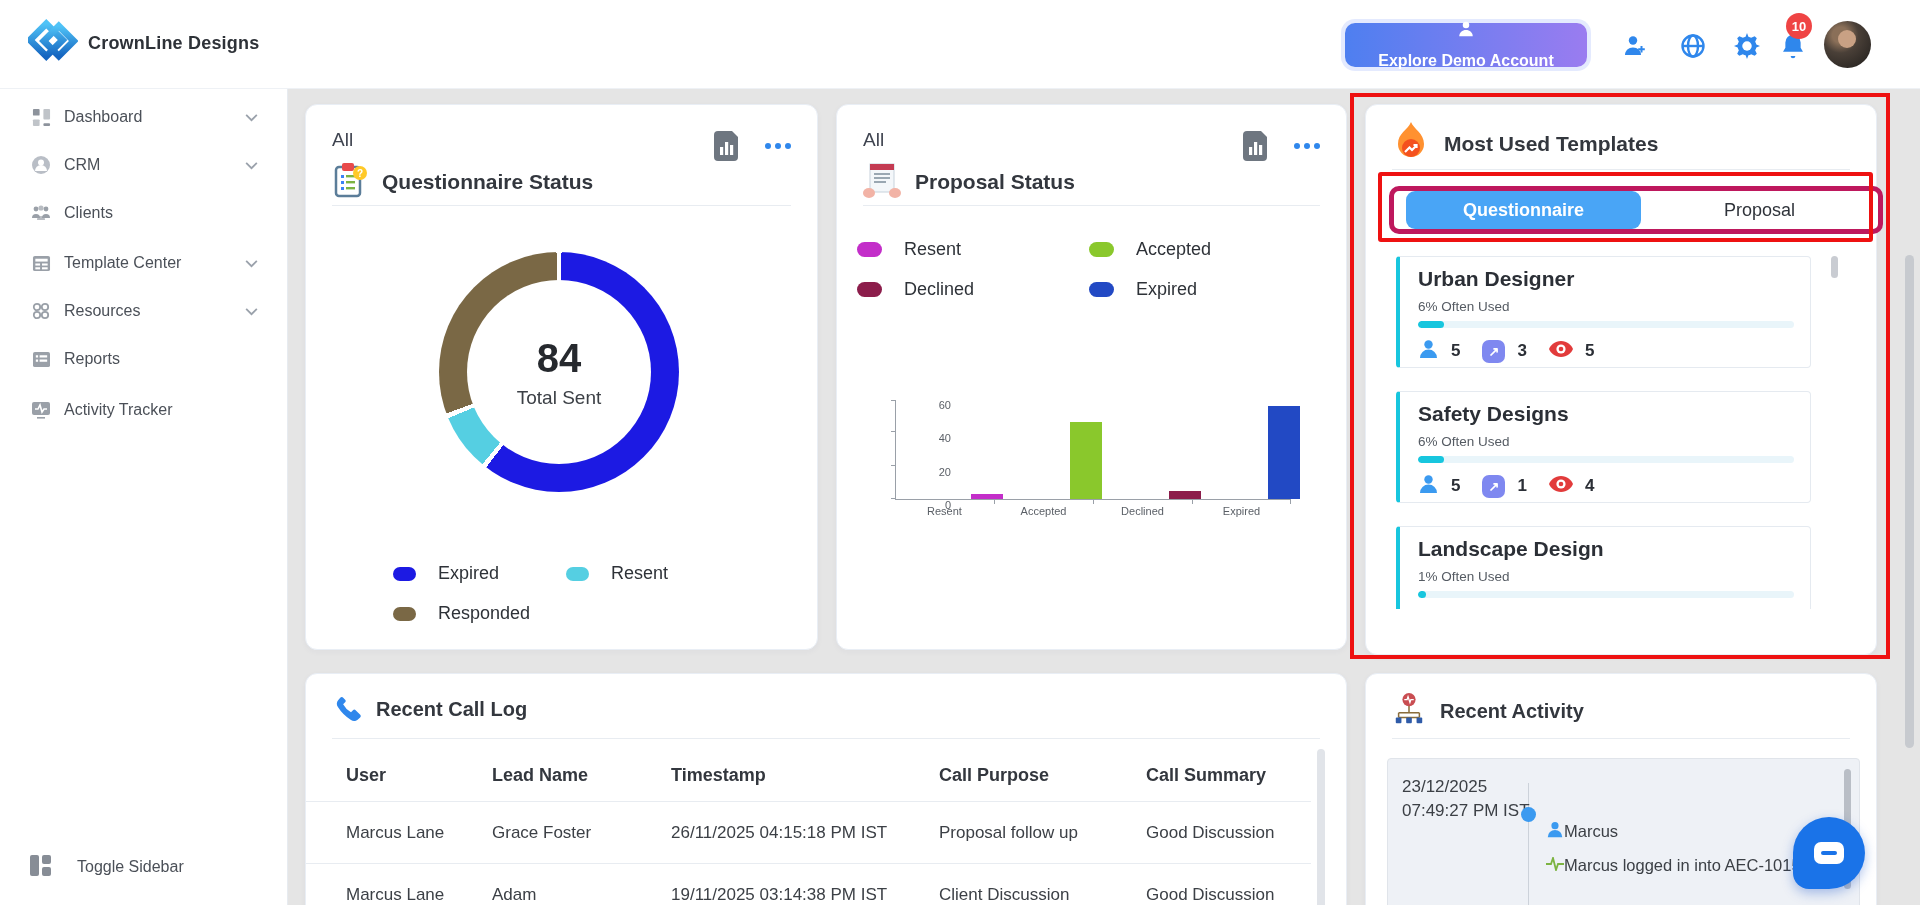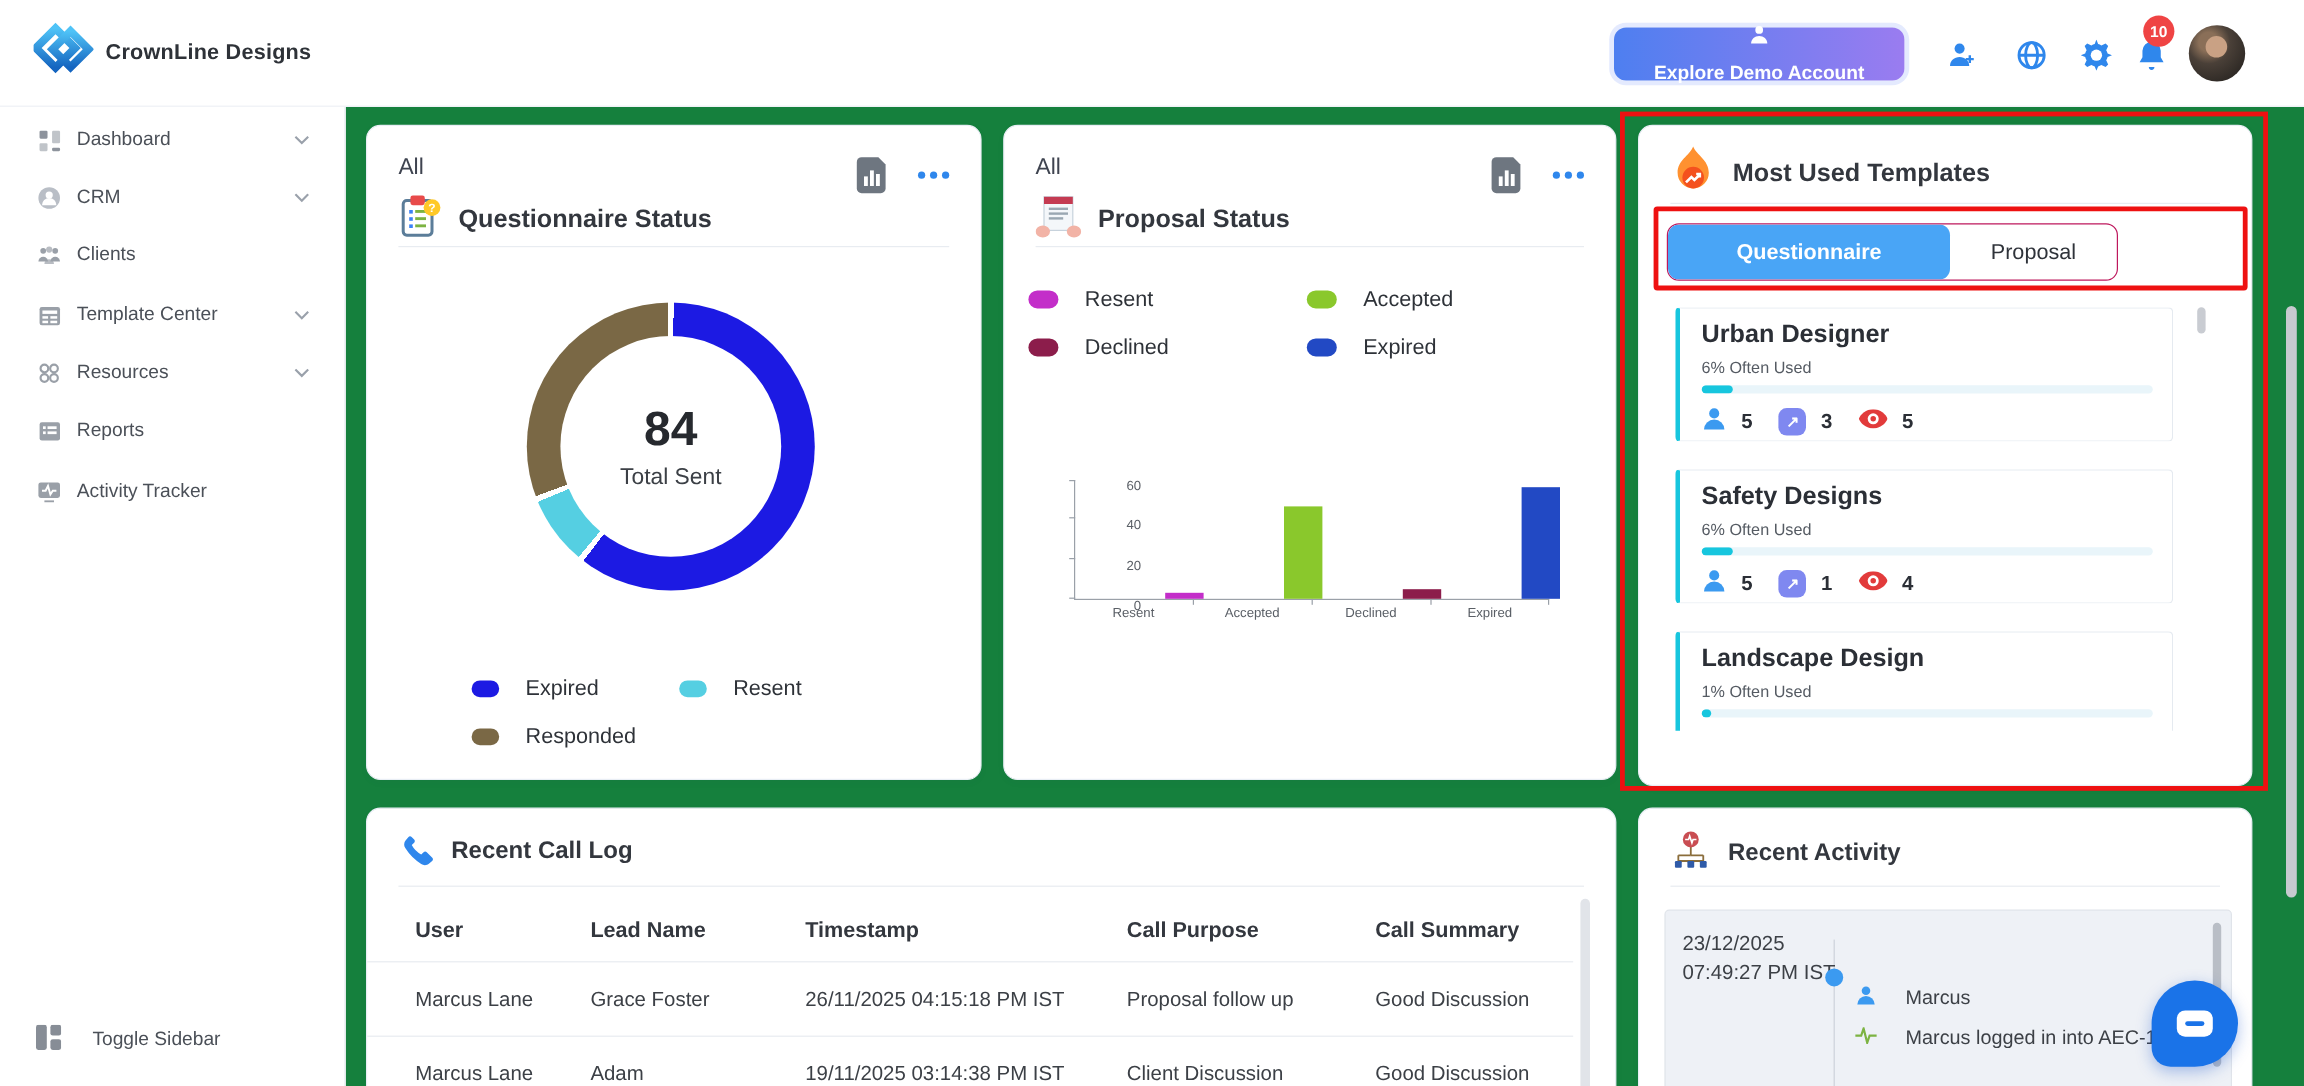--- a/index.html
+++ b/index.html
@@ -24,21 +24,21 @@
   #sidebar { position:absolute; left:0; top:89px; width:288px; height:816px; background:#fff; border-right:1px solid #e7ebf0; z-index:5; }
   .side-item { position:absolute; left:0; width:288px; height:40px; display:flex; align-items:center; cursor:pointer; }
   .side-item .sicon { width:22px; margin-left:30px; display:flex; justify-content:center; }
   .side-item .slabel { margin-left:12px; font-size:16px; color:#4b5058; }
   .side-item .chev { position:absolute; right:30px; }
   .toggle-row { position:absolute; left:0; top:758px; width:288px; height:40px; display:flex; align-items:center; cursor:pointer;text-align:center; }
   .toggle-row .sicon { margin-left:30px; }
   .toggle-row .slabel { margin-left:26px; font-size:16px; color:#4b5058; }
 
   
-  #main { position:absolute; left:288px; top:89px; width:1632px; height:816px; background:#15803d; overflow:hidden; }
+  #main { position:absolute; left:288px; top:89px; width:1632px; height:816px; background:#e5e5e5; overflow:hidden; }
   .card { position:absolute; background:#fff; border:1px solid #e9eef5; border-radius:12px; box-shadow:0 2px 6px rgba(40,60,100,.04); }
   #q-card { left:17px; top:15px; width:513px; height:546px; }
   #p-card { left:548px; top:15px; width:511px; height:546px; }
   #t-card { left:1077px; top:15px; width:512px; height:551px; }
   #c-card { left:17px; top:584px; width:1042px; height:360px; }
   #a-card { left:1077px; top:584px; width:512px; height:360px; }
 
   .filter-label { position:absolute; left:26px; top:24px; font-size:19px; color:#3f4450; cursor:pointer; }
   .card-tools { position:absolute; right:26px; top:24px; display:flex; align-items:center; gap:22px; }
   .chart-file-btn, .ellipsis-btn { cursor:pointer; display:flex; align-items:center; }
@@ -64,21 +64,21 @@
   
   #bchart { position:absolute; left:58px; top:295px; width:396px; height:100px; border-left:1px solid #9aa0a8; border-bottom:1px solid #9aa0a8; }
   .bar { position:absolute; bottom:0; width:32px; }
   .ytick { position:absolute; right:404px; transform:translateY(50%); font-size:11px; color:#5a5f66; }
   .ymark { position:absolute; left:-5px; width:5px; height:1px; background:#9aa0a8; }
   .xmark { position:absolute; bottom:-5px; width:1px; height:5px; background:#9aa0a8; }
   .xlabels { position:absolute; left:58px; top:400px; width:396px; display:flex; }
   .xlabels span { flex:1; text-align:center; font-size:11px; color:#5a5f66; }
 
   
-  .tabs { position:absolute; left:23px; top:81px; width:376px; height:48px; border:1px solid #be185d; border-radius:10px; background:#fff; display:flex; overflow:hidden; }
+  .tabs { position:absolute; left:23px; top:81px; width:494px; height:48px; border:5px solid #be185d; border-radius:10px; background:#fff; display:flex; overflow:hidden;padding-left:12px; }
   .tab { flex:1; display:flex; align-items:center; justify-content:center; font-size:18px; color:#2f333a; cursor:pointer; }
   .tab.active { background:#49a5f6; color:#fff; font-weight:700; border-radius:9px; flex:0 0 235px; }
   #t-list { position:absolute; left:0; top:151px; width:512px; height:353px; overflow:hidden; }
   .titem { position:relative; margin:0 0 23px 30px; width:415px; height:112px; background:#fff; border:1px solid #e5eaf0;
     border-left:4px solid #17c6de; border-radius:4px; padding-left:18px; }
   .titem-name { position:absolute; left:18px; top:10px; font-size:21px; font-weight:600; color:#2b2f36;text-align:center; }
   .titem-usage { position:absolute; left:18px; top:42px; font-size:13.5px; color:#555b63; }
   .track { position:absolute; left:18px; top:64px; width:376px; height:7px; border-radius:4px; background:#e9f5fa; overflow:hidden; }
   .fill { height:100%; border-radius:4px; background:#17c6de; }
   .stats { position:absolute; left:18px; top:82px; display:flex; align-items:center; gap:12px; }
@@ -93,21 +93,21 @@
   .trow.head { font-size:18px; font-weight:600; color:#33373e; height:53px; }
   .trow:not(.head) { font-size:17px; color:#3c4046; }
   .c0{width:146px;} .c1{width:179px;} .c2{width:268px;} .c3{width:207px;} .c4{flex:1;}
   .c-scroll { position:absolute; left:1011px; top:75px; width:8px; height:240px; border-radius:4px; background:#e1e4e9; cursor:pointer; }
 
   
   #timeline { position:absolute; left:21px; top:84px; width:473px; height:276px; background:#eef1f6; border:1px solid #e0e4ea; border-radius:4px; }
   .tl-line { position:absolute; left:140px; top:24px; bottom:0; width:1px; background:#ccd2da; }
   .tl-date { position:absolute; left:14px; font-size:17px; color:#3c4046; line-height:24px; }
   .tl-dot { position:absolute; left:133px; width:15px; height:15px; border-radius:50%; background:#3b9af0; }
-  .tl-row { position:absolute; left:158px; display:flex; align-items:center; gap:24px; font-size:16.5px; color:#3c4046; }
+  .tl-row { position:absolute; left:158px; display:flex; align-items:center; gap:0; font-size:16.5px; color:#3c4046; }
   .a-scroll { position:absolute; left:456px; top:10px; width:7px; height:120px; border-radius:4px; background:#b9bec6; cursor:pointer; }
 
   
   .anno { position:absolute; border:4px solid #ee1111; z-index:50; pointer-events:none; }
   #anno-outer { left:1062px; top:4px; width:540px; height:566px; }
   #anno-tabs  { left:1090px; top:83px; width:495px; height:70px; border-radius:3px; }
   #page-scroll { position:absolute; left:1617px; top:166px; width:9px; height:493px; border-radius:5px; background:#c7cacf; cursor:pointer; z-index:40; }
   #fab { position:absolute; left:1505px; top:728px; width:72px; height:72px; background:#1a73e8; border-radius:50% 50% 50% 16px;
     box-shadow:0 4px 12px rgba(20,80,200,.35); display:flex; align-items:center; justify-content:center; cursor:pointer; z-index:45; }
   #fab .bubble { width:30px; height:22px; background:#fff; border-radius:7px; position:relative; }

